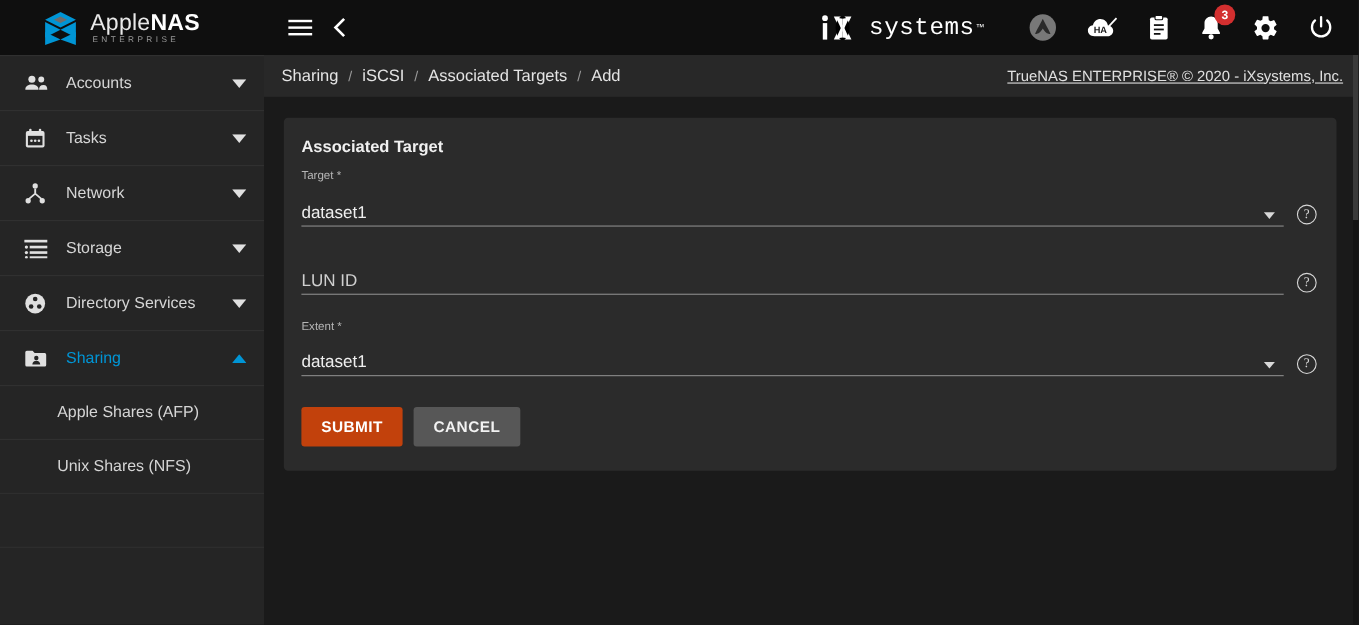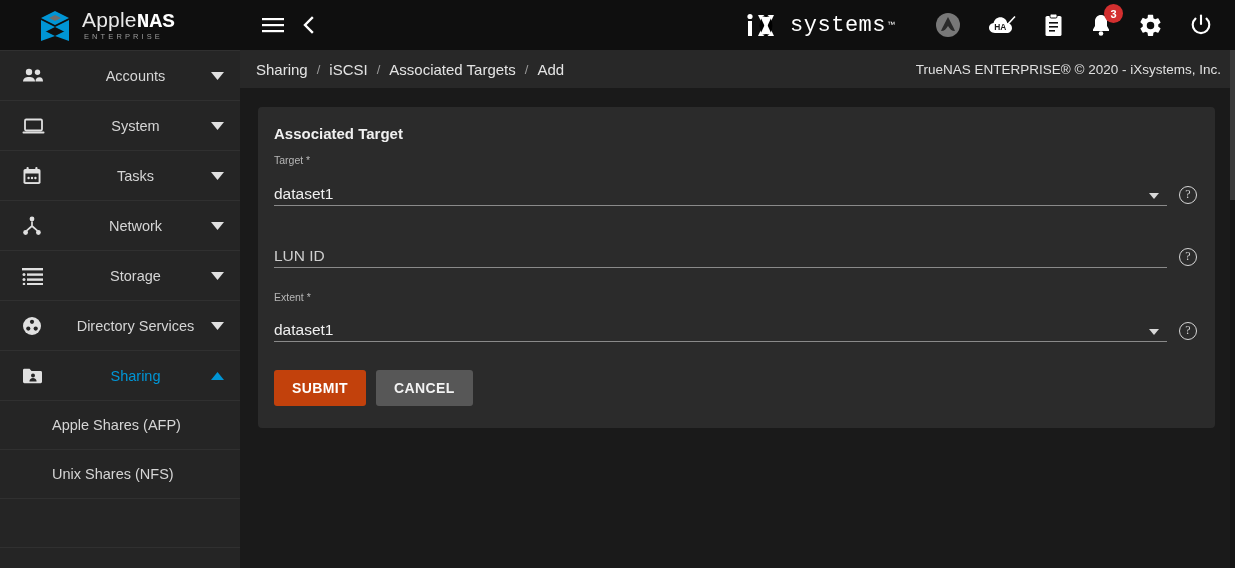--- a/index.html
+++ b/index.html
@@ -19,21 +19,21 @@
     position: relative; z-index: 5;
   }
   .logo-zone {
     width: 240px; min-width: 240px; height: 50px;
     display: flex; align-items: center; padding-left: 38px;
     background: #0f0f0f;
   }
   .logo-mark { width: 34px; height: 34px; position: relative; flex: 0 0 34px; }
   .logo-text { margin-left: 10px; line-height: 1; }
   .logo-true { font-size: 21px; color: #e9e9e9; font-weight: 400; letter-spacing: .2px; }
-  .logo-nas { font-size: 21px; color: #ffffff; font-weight: 700; letter-spacing: .2px; font-family: Liberation Mono, monospace; }
+  .logo-nas { font-size: 21px; color: #ffffff; font-weight: 700; letter-spacing: .2px; }
   .logo-sub {
     font-size: 7.5px; color: #9a9a9a; letter-spacing: 3.1px;
     margin-top: 1px; padding-left: 2px;
   }
   .topbar-left { display: flex; align-items: center; gap: 18px; padding-left: 22px; }
   .icon-btn {
     display: flex; align-items: center; justify-content: center;
     color: #ffffff; cursor: pointer; background: none; border: none;
   }
   .topbar-spacer { flex: 1; }
@@ -58,21 +58,21 @@
   .sidebar {
     width: 240px; min-width: 240px;
     background: #252525;
     overflow: hidden;
     border-top: 1px solid #303030;
   }
   .nav-item {
     height: 50px; display: flex; align-items: center;
     padding: 0 16px 0 22px;
     border-bottom: 1px solid #303030;
-    cursor: pointer; color: #d5d5d5; text-align: center;
+    cursor: pointer; color: #d5d5d5;
   }
   .nav-item .nav-ico {
     width: 26px; min-width: 26px; display: flex; align-items: center;
     color: #e0e0e0;
   }
   .nav-label { font-size: 14.5px; margin-left: 12px; flex: 1; }
   .nav-item.active .nav-label,
   .nav-item.active .chev { color: #0095d5; }
   .chev { color: #e0e0e0; font-size: 11px; display:flex; }
   .nav-sub {
@@ -88,21 +88,21 @@
     height: 39px; min-height: 39px;
     background: #282828;
     display: flex; align-items: center;
     padding: 0 14px 0 16px;
     border-bottom: 1px solid #1a1a1a;
   }
   .crumbs { display: flex; align-items: center; font-size: 15px; }
   .crumb { color: #e4e4e4; cursor: pointer; }
   .crumb.last { cursor: default; }
   .crumb-sep { color: #9a9a9a; margin: 0 9px; font-size: 13px; }
-  .copyright { margin-left: auto; font-size: 13.5px; color: #e0e0e0; white-space: nowrap; }
+  .copyright { margin-left: auto; font-size: 13.5px; color: #e0e0e0; white-space: nowrap; text-decoration: underline; }
 
   .page { flex: 1; padding: 18px 20px 0 18px; overflow: hidden; }
   .card {
     background: #2b2b2b; border-radius: 4px;
     padding: 16px 18px 22px 16px;
     min-height: 265px;
   }
   .card-title {
     font-size: 15px; font-weight: 700; color: #f0f0f0;
     margin: 2px 0 12px 0;
@@ -277,34 +277,20 @@
           </svg>
         </span>
         <span class="nav-label">Accounts</span>
         <span class="chev">
           <svg width="13" height="8" viewBox="0 0 13 8">
               <polygon points="0,0 13,0 6.5,8" fill="currentColor"></polygon>
             </svg>
         </span>
       </div>
 
-      <div class="nav-item">
-        <span class="nav-ico">
-          <svg width="23" height="18" viewBox="0 0 23 18">
-            <rect x="3" y="2.5" width="17" height="11" rx="1.2" fill="none" stroke="#e0e0e0" stroke-width="1.8"></rect>
-            <rect x="0.5" y="14.5" width="22" height="1.9" rx="0.9" fill="#e0e0e0"></rect>
-          </svg>
-        </span>
-        <span class="nav-label">System</span>
-        <span class="chev">
-          <svg width="13" height="8" viewBox="0 0 13 8">
-              <polygon points="0,0 13,0 6.5,8" fill="currentColor"></polygon>
-            </svg>
-        </span>
-      </div>
 
       <div class="nav-item">
         <span class="nav-ico">
           <svg width="20" height="20" viewBox="0 0 20 20">
             <rect x="1.5" y="3" width="17" height="15" rx="1.8" fill="#e0e0e0"></rect>
             <rect x="3.4" y="7.5" width="13.2" height="8.6" fill="#252525"></rect>
             <rect x="4.5" y="1" width="2.2" height="4" rx="1" fill="#e0e0e0"></rect>
             <rect x="13.3" y="1" width="2.2" height="4" rx="1" fill="#e0e0e0"></rect>
             <circle cx="6.6" cy="12" r="1.2" fill="#e0e0e0"></circle>
             <circle cx="10" cy="12" r="1.2" fill="#e0e0e0"></circle>

